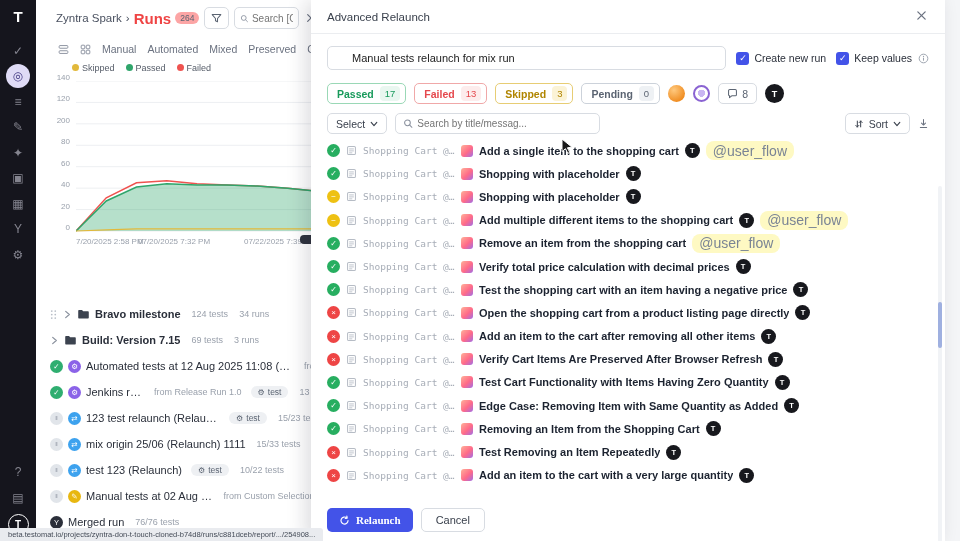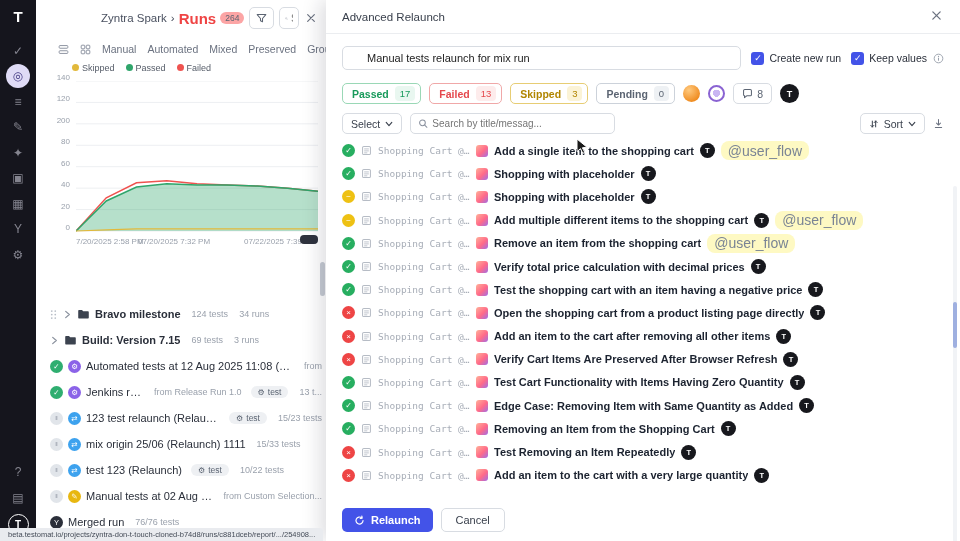--- a/index.html
+++ b/index.html
@@ -12,21 +12,21 @@
   .sb-logo { color:#fff; font-weight:bold; font-size:15px; margin-bottom:12px; cursor:pointer; }
   .sb-icon { width:24px; height:24px; border-radius:50%; display:flex; align-items:center; justify-content:center;
              color:#84848f; font-size:12px; margin:1.5px 0; cursor:pointer; }
   .sb-icon.active { background:#dfdbf6; color:#3f3680; }
   .sb-spacer { flex:1; }
   .sb-profile { width:21px; height:21px; border-radius:50%; border:1.5px solid #fff; color:#fff;
                 display:flex; align-items:center; justify-content:center; font-size:10px; font-weight:bold; margin-top:3px; }
 
   
   .panel { position:absolute; left:36px; top:0; width:290px; height:541px; background:#fff; }
-  .panel-header { display:flex; align-items:center; gap:5px; height:36px; padding:0 8px 0 20px;margin-left:45px; }
+  .panel-header { display:flex; align-items:center; gap:5px; height:36px; padding:0 8px 0 20px; }
   .crumb { font-size:11.5px; color:#4a5160; white-space:nowrap; display:flex; align-items:center; gap:4px; }
   .crumb b { color:#ef4444; font-size:15px; }
   .badge { background:#fca5a5; border-radius:8px; font-size:8.5px; padding:1px 5px; color:#5b6472; }
   .icon-btn { width:25px; height:22px; border:1px solid #d8dce2; border-radius:5px; background:#fff;
               display:flex; align-items:center; justify-content:center; color:#5b6472; flex:none; cursor:pointer; }
   .search-sm { display:flex; align-items:center; gap:3px; border:1px solid #d8dce2; border-radius:5px;
                height:22px; padding:0 5px; flex:1; min-width:0; color:#8a919e; }
   .search-sm input { border:0; outline:0; width:100%; min-width:0; font-size:10px; color:#444;
                      font-family:"Liberation Sans",sans-serif; }
   .x-btn { color:#6b7280; cursor:pointer; padding:2px; }
@@ -59,21 +59,21 @@
   .st-merged { background:#2b2f3a; }
   .run-name { color:#2a2f3a; font-size:11px; overflow:hidden; text-overflow:ellipsis; }
   .from { color:#9aa1ac; font-size:9px; margin-left:4px; flex:none; }
   .pill { display:inline-flex; align-items:center; gap:3px; background:#eef0f3; border-radius:8px;
           padding:1px 7px; font-size:8.5px; color:#5b6472; margin-left:4px; flex:none; }
   .pill-g { font-size:8px; }
   .drag { display:flex; flex:none; margin-right:1px; }
   .panel-scrollbar { position:absolute; right:1px; top:262px; width:5px; height:34px; background:#c7ccd4; border-radius:3px; cursor:pointer; }
 
   
-  .modal { position:absolute; left:326px; top:0; width:634px; height:541px; background:#fff;
+  .modal { position:absolute; left:311px; top:0; width:634px; height:541px; background:#fff;
            box-shadow:-6px 0 18px rgba(20,24,40,.14); z-index:6; display:flex; flex-direction:column; }
   .modal-header { height:34px; flex:none; display:flex; align-items:center; justify-content:space-between;
                   padding:0 16px; border-bottom:1px solid #ebedf0; font-size:11.5px; color:#3a414d; }
   .modal-body { position:relative; flex:1; padding:12px 16px 0; }
   .m-title { font-size:15px; font-weight:bold; color:#14171f; margin:2px 0 11px; }
   .name-row { display:flex; align-items:center; gap:10px; }
   .name-input { flex:1; height:24px; border:1px solid #d8dce2; border-radius:5px; padding:0 24px;
                 font-size:11px; color:#222; outline:none; font-family:"Liberation Sans",sans-serif; }
   .cb { display:flex; align-items:center; gap:5px; font-size:10.5px; color:#2a2f3a; white-space:nowrap; cursor:pointer; }
   .cb .box { width:13px; height:13px; border-radius:3px; background:#4353e8; color:#fff; font-size:9px;
@@ -113,21 +113,21 @@
   .spark { width:12px; height:12px; border-radius:3px; flex:none;
            background:linear-gradient(135deg,#ffb199,#ff6a88 55%,#a06ee8); }
   .t-title { font-size:11px; color:#1c2330; overflow:hidden; text-overflow:ellipsis; font-weight:bold; }
   .t-avatar { width:15px; height:15px; border-radius:50%; background:#17181d; color:#fff; font-size:7.5px;
               font-weight:bold; display:flex; align-items:center; justify-content:center; flex:none; }
   .tag { background:#fef9c3; color:#7a8494; font-size:14px; border-radius:8px; padding:1.5px 7px; flex:none; }
 
   .footer { position:absolute; left:16px; bottom:9px; display:flex; gap:8px; }
   .btn-primary { display:inline-flex; align-items:center; gap:6px; background:#4353e8; color:#fff; border:0;
                  border-radius:5px; height:24px; padding:0 12px; font-size:11px; font-weight:bold; cursor:pointer;
-                 font-family:Liberation Sans, sans-serif; }
+                 font-family:Liberation Serif, serif; }
   .btn-secondary { background:#fff; border:1px solid #d8dce2; border-radius:5px; height:24px; padding:0 14px;
                    font-size:11px; color:#3a414d; cursor:pointer; font-family:"Liberation Sans",sans-serif; }
 
   .modal-scrollbar { position:absolute; right:3px; top:152px; width:4px; height:356px; background:#f1f3f6; border-radius:2px; }
   .modal-scrollbar .thumb { position:absolute; top:116px; width:4px; height:46px; background:#9fb0e0; border-radius:2px; cursor:pointer; }
   .cursor { position:absolute; left:250px; top:104px; z-index:9; pointer-events:none; }
 
   .statusbar { position:absolute; left:0; bottom:0; height:13px; background:#e9ebef; color:#444b57;
                font-size:7.5px; line-height:13px; padding:0 8px; z-index:10; max-width:390px;
                white-space:nowrap; overflow:hidden; border-top-right-radius:3px; }

